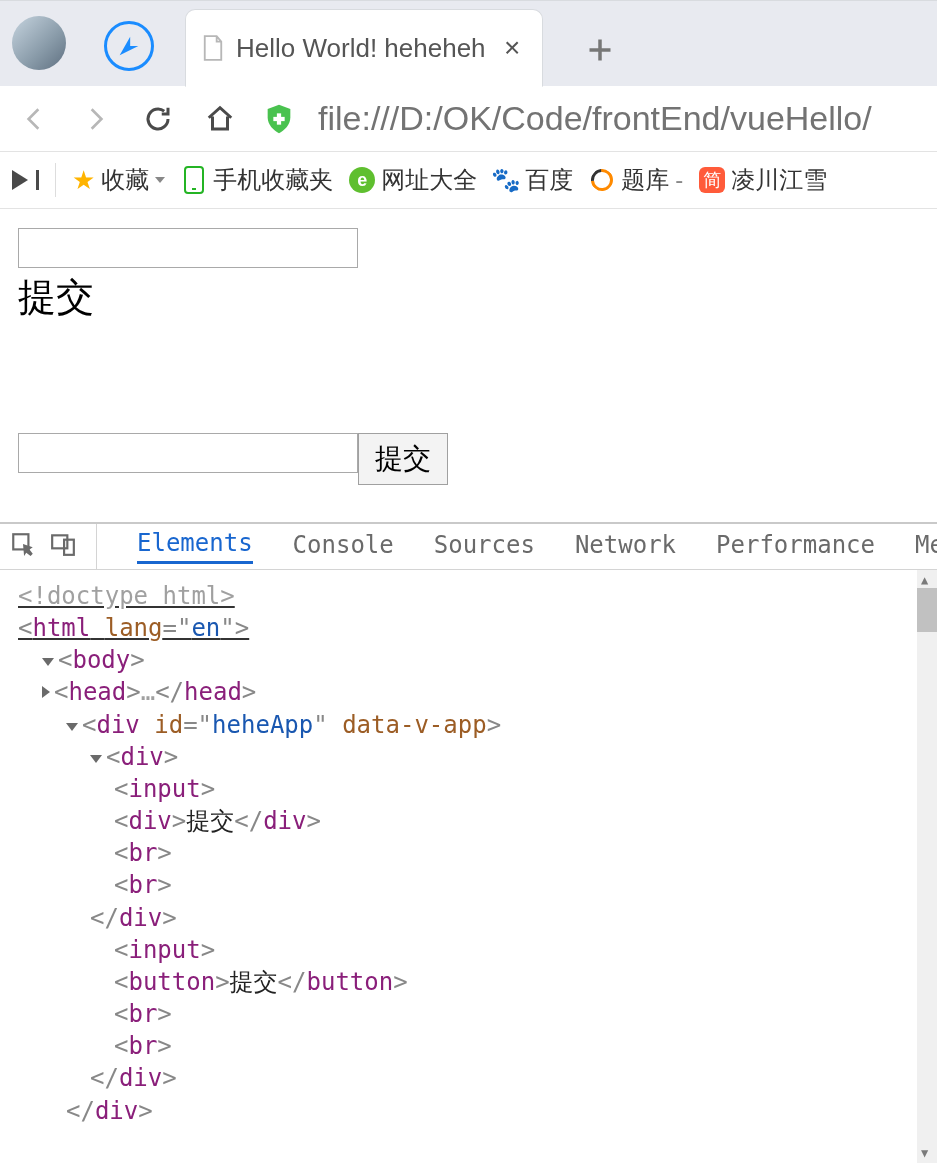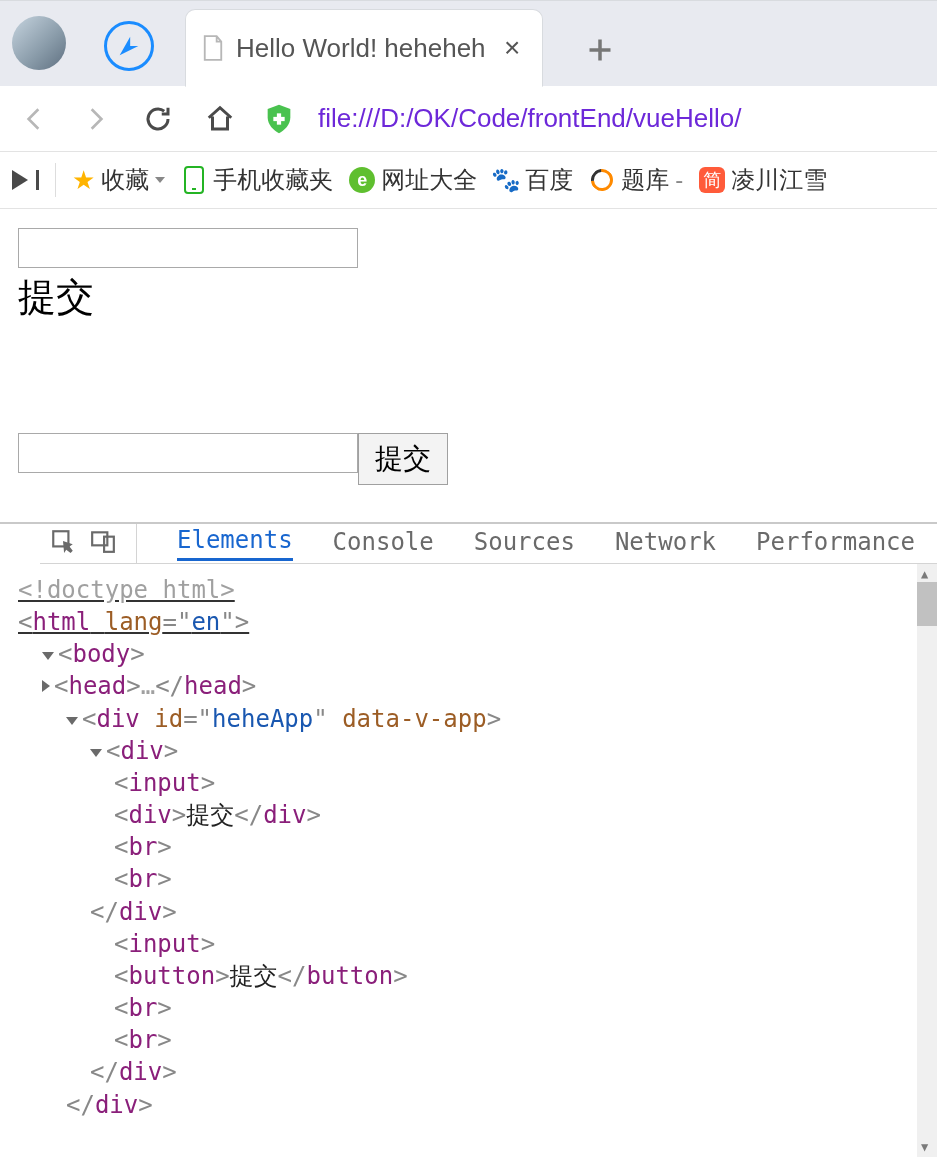--- a/index.html
+++ b/index.html
@@ -19,21 +19,21 @@
   .tab .title { max-width:250px; white-space:nowrap; overflow:hidden; text-overflow:clip; }
   .newtab { width:54px; height:54px; display:flex; align-items:center; justify-content:center; margin-left:30px; margin-bottom:10px; cursor:pointer; }
   .newtab svg { stroke:#777; stroke-width:3; }
 
   
   .navrow { height:66px; background:#fff; border-bottom:1px solid #e3e3e3; display:flex; align-items:center; padding:0 14px; gap:22px; }
   .navbtn { width:40px; height:40px; display:flex; align-items:center; justify-content:center; cursor:pointer; }
   .navbtn svg { stroke:#b7b7b7; fill:none; stroke-width:2.4; }
   .navbtn.enabled svg { stroke:#4a4a4a; }
   .shield { width:34px; height:34px; }
-  .url { font-size:26px; color:#6d28d9; white-space:nowrap; }
+  .url { font-size:34px; color:#737373; white-space:nowrap; }
 
   
   .bookmarks { height:57px; background:#fff; border-bottom:1px solid #e3e3e3; display:flex; align-items:center; padding:0 12px; gap:16px; font-size:24px; color:#333; }
   .bm { display:flex; align-items:center; gap:6px; cursor:pointer; white-space:nowrap; }
   .bm .ico { width:26px; height:26px; display:flex; align-items:center; justify-content:center; }
   .star { color:#ffb400; font-size:26px; }
   .dropdown-caret { width:0; height:0; border-left:5px solid transparent; border-right:5px solid transparent; border-top:6px solid #888; }
   .phone-ico { width:20px; height:28px; border:2px solid #24b424; border-radius:4px; position:relative; }
   .phone-ico::after { content:""; position:absolute; bottom:2px; left:50%; width:4px; height:2px; background:#24b424; transform:translateX(-50%); }
   .circ360 { width:26px; height:26px; border-radius:50%; background:#5fbf2f; color:#fff; font-size:18px; display:flex; align-items:center; justify-content:center; font-weight:bold; }
@@ -45,21 +45,21 @@
 
   
   .page { background:#fff; padding:18px; font-size:30px; }
   .page input[type=text] { width:340px; height:40px; border:1px solid #a9a9a9; font-size:20px; padding:4px 6px; }
   .page .label { font-size:38px; margin-top:4px; }
   .page .row2 { margin-top:110px; display:flex; align-items:stretch; }
   .page button { font-size:28px; padding:6px 16px; border:1px solid #a0a0a0; background:#f3f3f3; cursor:pointer; }
 
   
   .devtools { position:absolute; left:0; right:0; bottom:0; height:649px; border-top:2px solid #c9c9c9; background:#fff; font-family: Menlo, Consolas, monospace; font-size:24px; color:#333; }
-  .dev-tabs { height:40px; border-bottom:1px solid #d4d4d4; display:flex; align-items:center; padding:0 10px; gap:40px; color:#6a6a6a;margin-left:40px; }
+  .dev-tabs { height:46px; border-bottom:1px solid #d4d4d4; display:flex; align-items:center; padding:0 10px; gap:40px; color:#6a6a6a; }
   .dev-tabs .tool { display:flex; gap:14px; align-items:center; padding-right:20px; border-right:1px solid #d4d4d4; height:100%; }
   .dev-tabs .tool span { cursor:pointer; }
   .dev-tab { cursor:pointer; padding-bottom:4px; }
   .dev-tab.active { color:#1866cf; border-bottom:3px solid #1866cf; }
   .dom { position:relative; line-height:1.34; padding:10px 0 10px 18px; height:calc(100% - 54px); overflow:hidden; }
   .scrollbar { position:absolute; right:0; top:0; width:20px; height:100%; background:#f0f0f0; }
   .scrollbar .thumb { width:100%; background:#c1c1c1; position:absolute; top:18px; height:44px; }
   .scrollbar .arrow { position:absolute; left:4px; font-size:12px; color:#7a7a7a; }
   .tok-ang { color:#888; }
   .tok-tag { color:#8a1f7a; }

